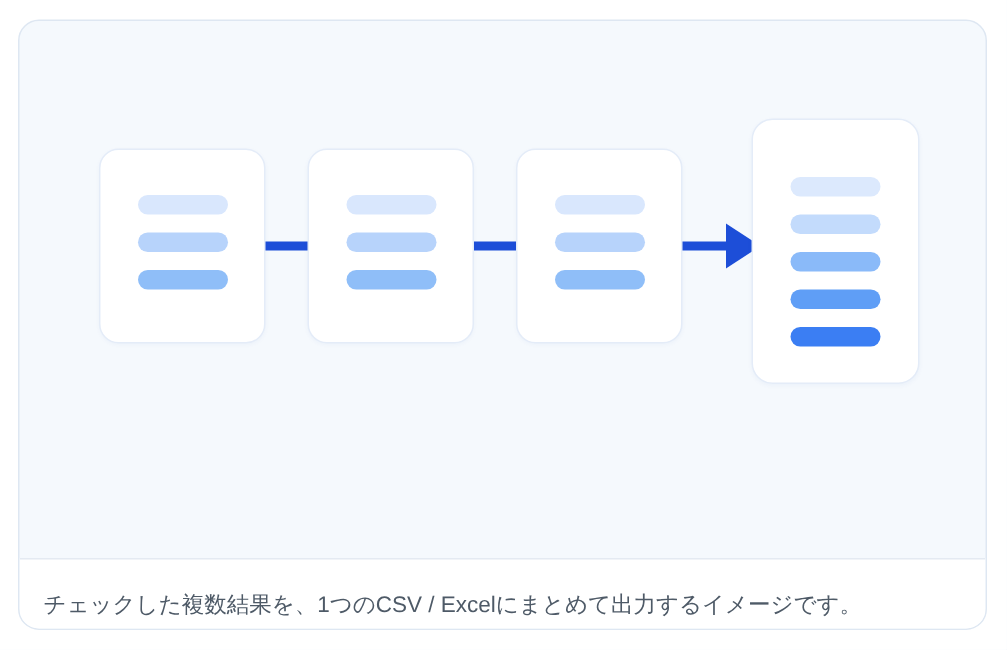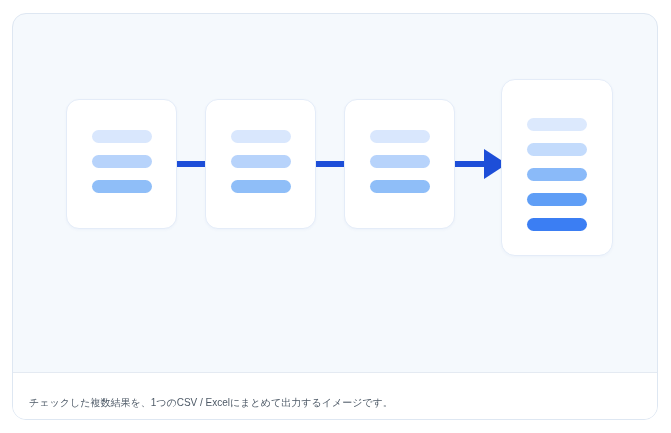--- a/index.html
+++ b/index.html
@@ -104,21 +104,21 @@
   .caption {
     box-sizing: border-box;
     height: 49px;
     border-top: 1px solid var(--divider, #e4eaf2);
     background: var(--caption-bg, #ffffff);
     display: flex;
     align-items: center;
     padding: 0 16px;
   }
   .caption-text {
-    font-size: 10px;
+    font-size: 15px;
     line-height: 1.4;
     color: var(--caption-color, #4e5a67);
     margin-top: 12px;
   }
 </style>
 </head>
 <body>
 
 <div class="page">
   <figure class="panel">

